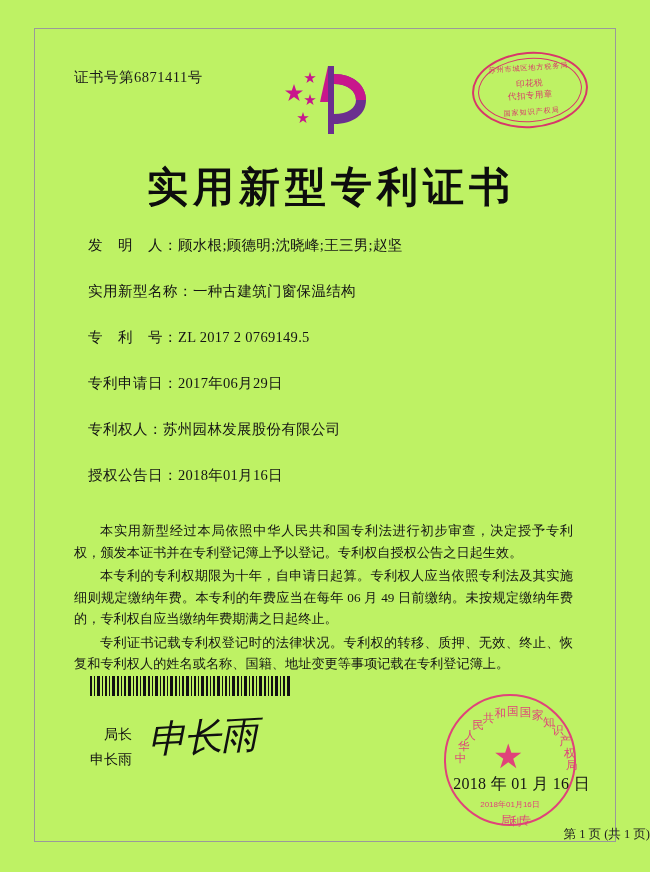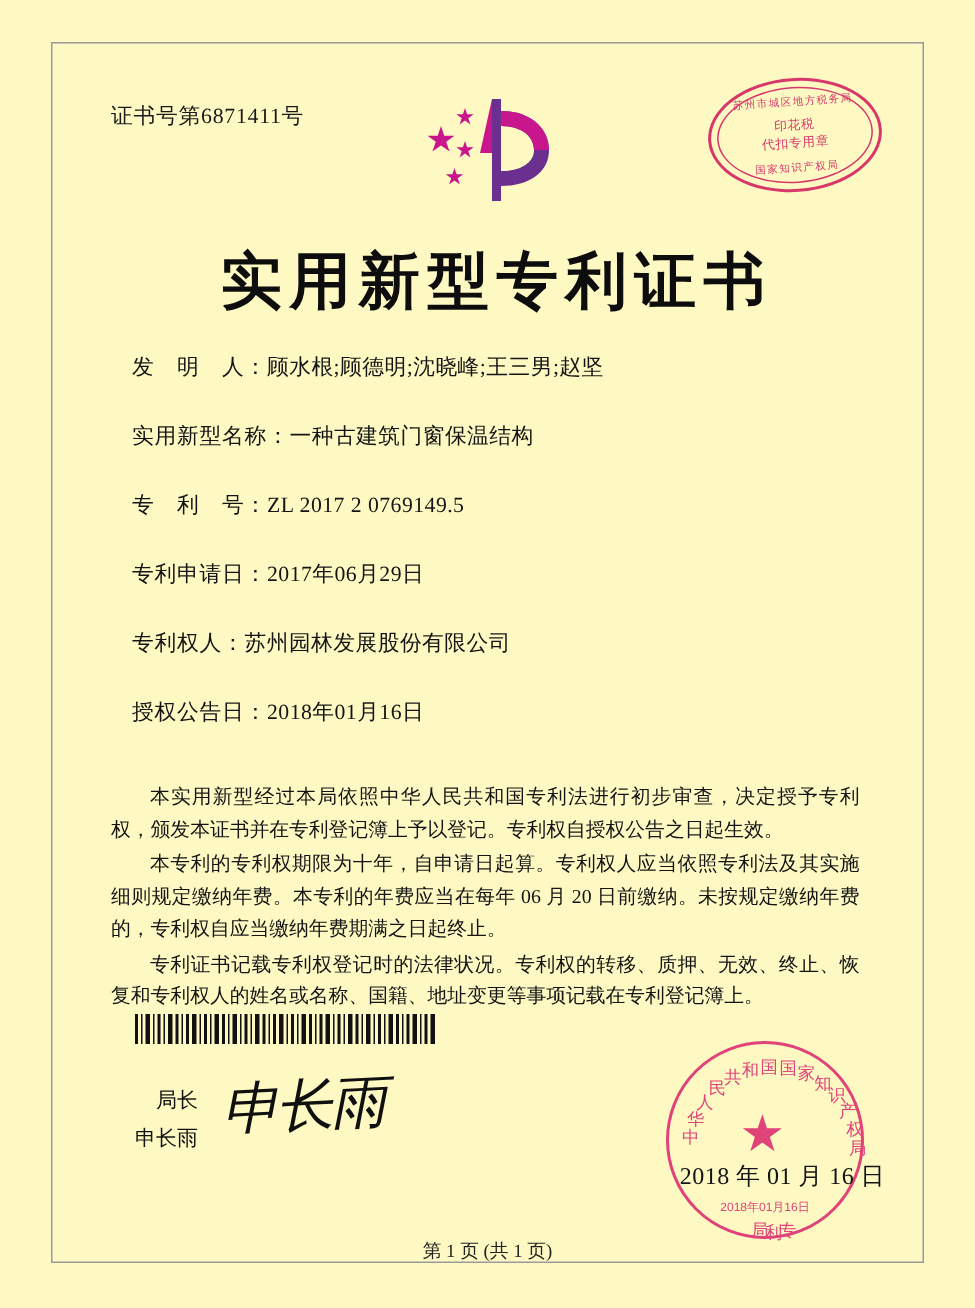--- a/index.html
+++ b/index.html
@@ -13,21 +13,21 @@
     font-family: "Liberation Serif", "DejaVu Serif", serif;
     color: #111111;
     overflow: hidden;
   }
 
   .certificate {
     position: relative;
     width: 650px;
     height: 872px;
     box-sizing: border-box;
-    background: #fef9c3;
+    background: #bef264;
   }
 
   
   .frame {
     position: absolute;
     left: 34px;
     top: 28px;
     right: 34px;
     bottom: 30px;
     border: 1.5px solid #9a9a9a;
@@ -237,21 +237,21 @@
     color: #141414;
     letter-spacing: 0.3px;
     white-space: nowrap;
   }
 
   .page-footer {
     position: absolute;
     left: 0;
     right: 0;
     top: 826px;
-    text-align: center;
+    text-align: right;
     font-size: 12.5px;
     color: #222222;
   }
 </style>
 </head>
 <body>
 
 <div class="certificate">
 
   <div class="frame"></div>
@@ -301,21 +301,21 @@
     <div class="field-row">
       <span class="field-label">专利权人：</span><span class="field-value">苏州园林发展股份有限公司</span>
     </div>
     <div class="field-row">
       <span class="field-label">授权公告日：</span><span class="field-value">2018年01月16日</span>
     </div>
   </div>
 
   <div class="paragraphs">
     <p>本实用新型经过本局依照中华人民共和国专利法进行初步审查，决定授予专利权，颁发本证书并在专利登记簿上予以登记。专利权自授权公告之日起生效。</p>
-    <p>本专利的专利权期限为十年，自申请日起算。专利权人应当依照专利法及其实施细则规定缴纳年费。本专利的年费应当在每年 06 月 20 日前缴纳。未按规定缴纳年费的，专利权自应当缴纳年费期满之日起终止。</p>
+    <p>本专利的专利权期限为十年，自申请日起算。专利权人应当依照专利法及其实施细则规定缴纳年费。本专利的年费应当在每年 06 月 49 日前缴纳。未按规定缴纳年费的，专利权自应当缴纳年费期满之日起终止。</p>
     <p>专利证书记载专利权登记时的法律状况。专利权的转移、质押、无效、终止、恢复和专利权人的姓名或名称、国籍、地址变更等事项记载在专利登记簿上。</p>
   </div>
 
   <div class="barcode">
     <svg width="200" height="20" viewBox="0 0 200 20" xmlns="http://www.w3.org/2000/svg">
       <g fill="#111111">
         <rect x="0" y="0" width="2" height="20"></rect>
           <rect x="4" y="0" width="1" height="20"></rect>
         <rect x="7" y="0" width="3" height="20"></rect>
           <rect x="12" y="0" width="1" height="20"></rect>

